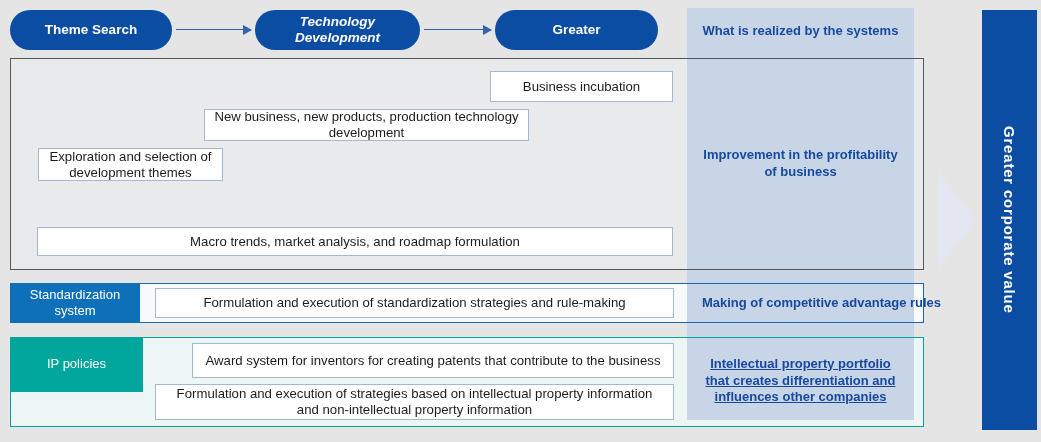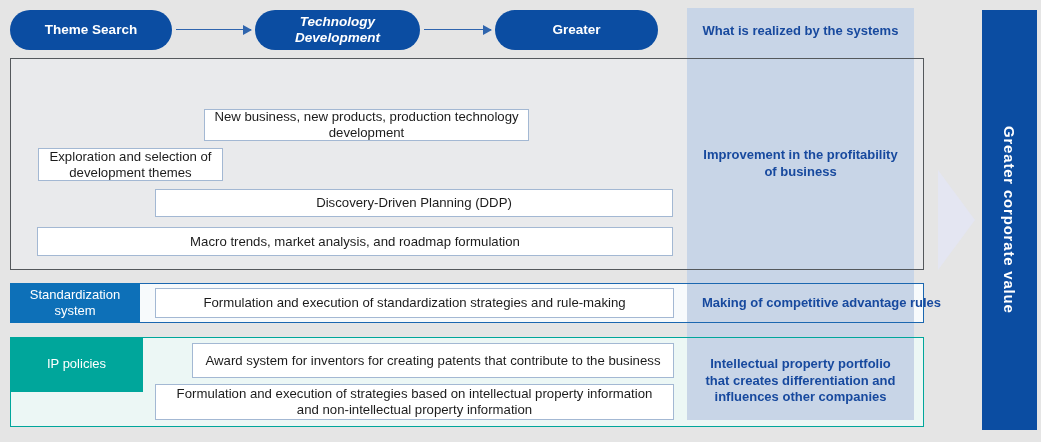--- a/index.html
+++ b/index.html
@@ -37,21 +37,21 @@
 
   
   .wbox{display:flex;align-items:center;justify-content:center;text-align:center;background:#fff;
         border:1px solid #a3b8d3;color:#1c1c1c;font-size:13.2px;line-height:1.18;box-sizing:border-box;padding:1px 8px;}
 
   
   .result{color:#17499e;font-weight:600;font-size:13px;line-height:1.3;text-align:center;}
   .band-head{left:687px;top:8px;width:227px;height:47px;display:flex;align-items:center;justify-content:center;}
   .res-main{left:687px;top:58px;width:227px;height:212px;display:flex;flex-direction:column;align-items:center;justify-content:center;gap:24px;}
   .res-std{left:687px;top:283px;width:269px;height:40px;display:flex;align-items:center;justify-content:center;}
-  .res-ip{left:687px;top:337px;width:227px;height:88px;display:flex;align-items:center;justify-content:center;}
+  .res-ip{left:687px;top:337px;width:227px;height:88px;display:flex;align-items:center;justify-content:center;text-decoration:underline;}
   .result p{margin:0;padding:0 14px;}
 
   
   .outcome-arrow{left:938px;top:170px;width:0;height:0;
         border-top:50px solid transparent;border-bottom:50px solid transparent;border-left:37px solid #e4e6f2;}
   .outcome-bar{left:982px;top:10px;width:55px;height:420px;background:#0b4da2;color:#fff;
         display:flex;align-items:center;justify-content:center;
         writing-mode:vertical-rl;font-size:15px;font-weight:600;letter-spacing:0.8px;}
 </style>
 </head>
@@ -76,23 +76,23 @@
   <div class="pill" style="left:255px;width:165px;font-style:italic;">Technology Development</div>
   <div class="flow-arrow" style="left:424px;width:67px;">
     <span class="head"></span>
   </div>
   <div class="pill" style="left:495px;width:163px;">Greater</div>
 
   <div class="fg band-head result">
     <p>What is realized by the systems</p>
   </div>
 
+  <div class="fg wbox" style="left:490px;top:71px;width:183px;height:31px;">Business incubation</div>
   <div class="fg wbox" style="left:204px;top:109px;width:325px;height:32px;">New business, new products, production technology development</div>
   <div class="fg wbox" style="left:38px;top:148px;width:185px;height:33px;">Exploration and selection of development themes</div>
-  <div class="fg wbox" style="left:155px;top:189px;width:518px;height:28px;">Discovery-Driven Planning (DDP)</div>
   <div class="fg wbox" style="left:37px;top:227px;width:636px;height:29px;">Macro trends, market analysis, and roadmap formulation</div>
   <div class="fg res-main result">
     <p>Improvement in the profitability of business</p>
   </div>
 
   <div class="fg seclabel lab-std">Standardization system</div>
   <div class="fg wbox" style="left:155px;top:288px;width:519px;height:30px;">Formulation and execution of standardization strategies and rule-making</div>
   <div class="fg res-std result">
     <p>Making of competitive advantage rules</p>
   </div>

